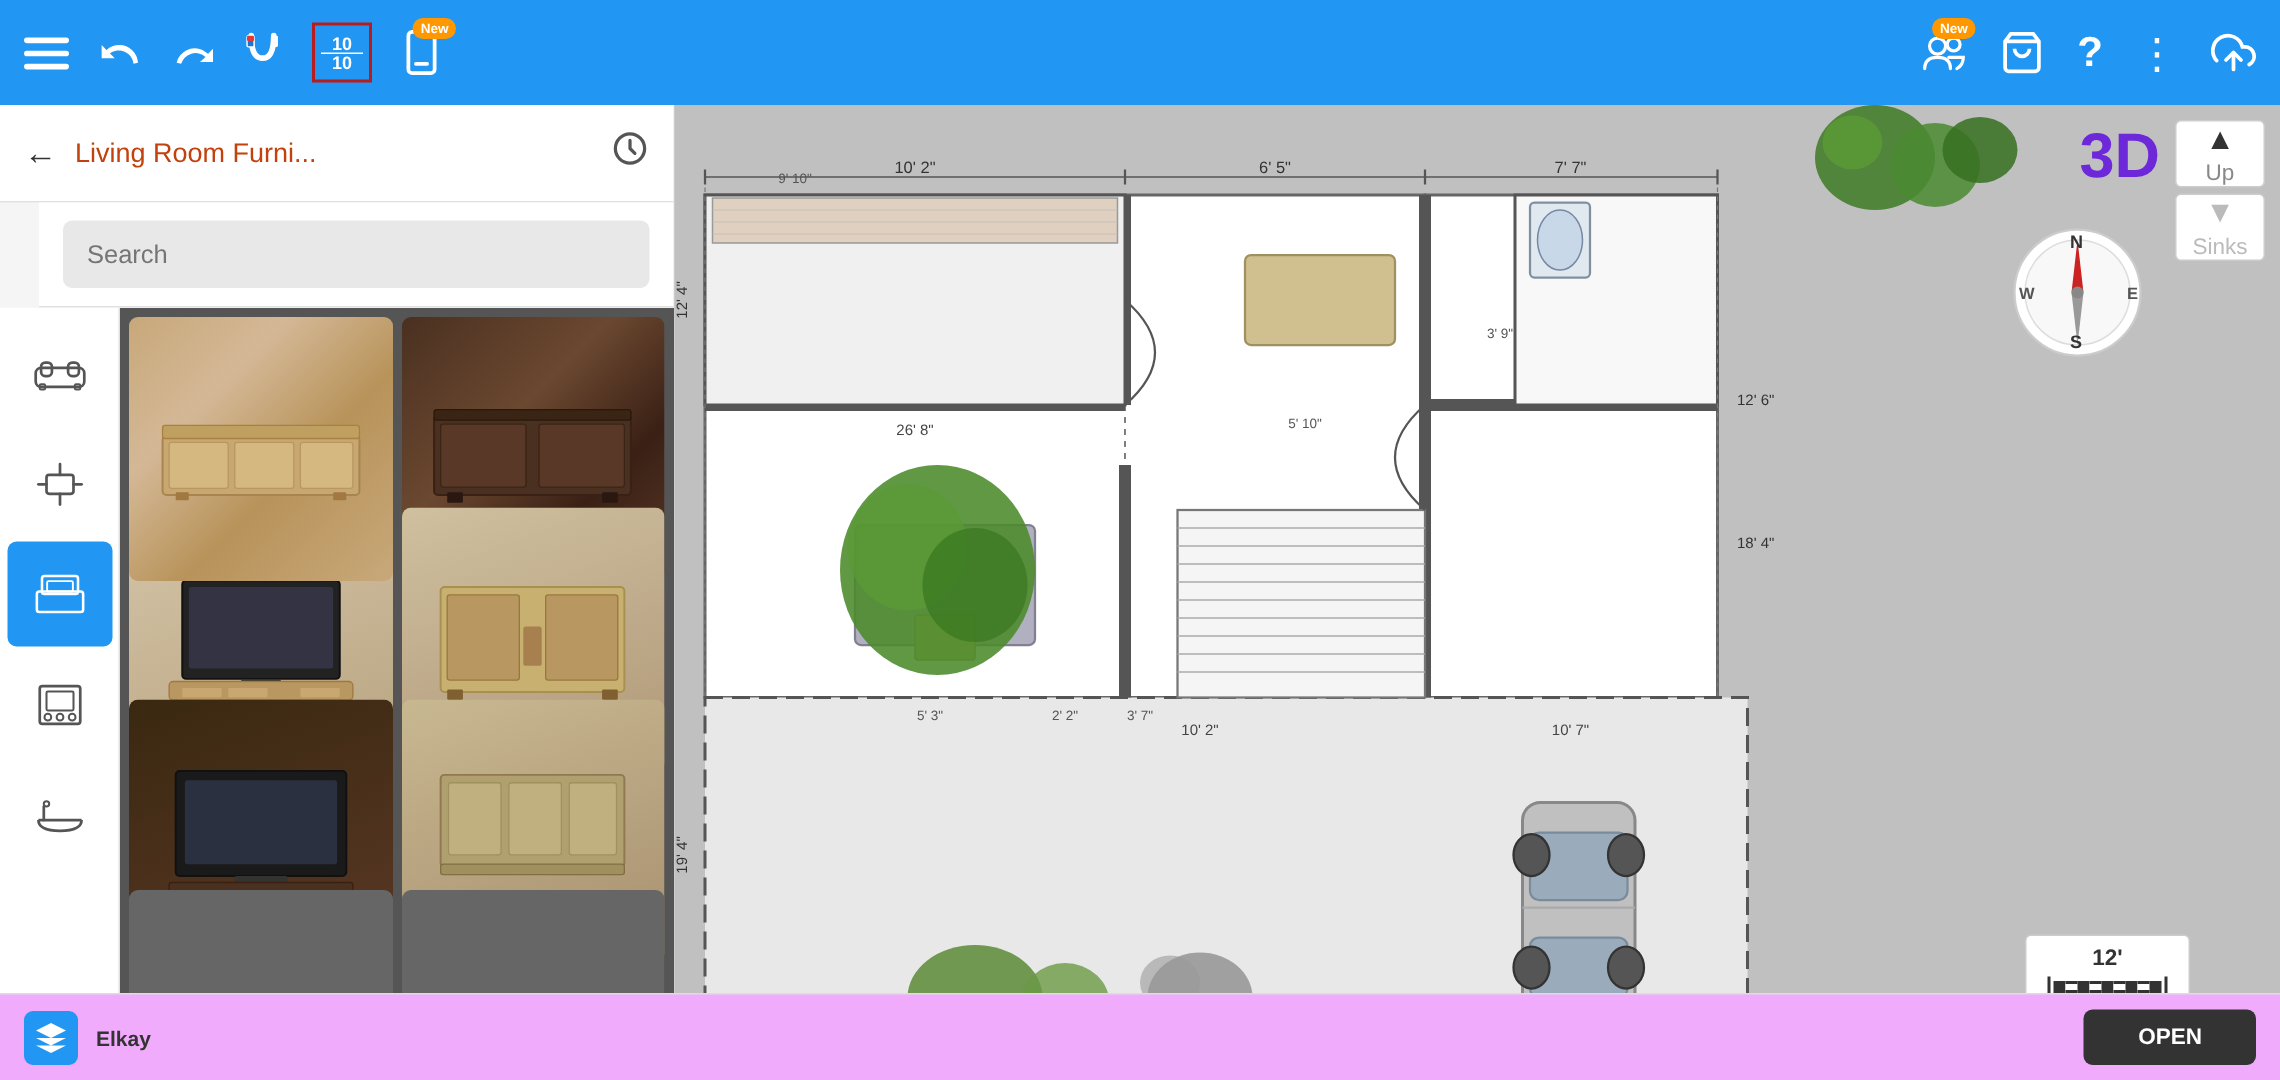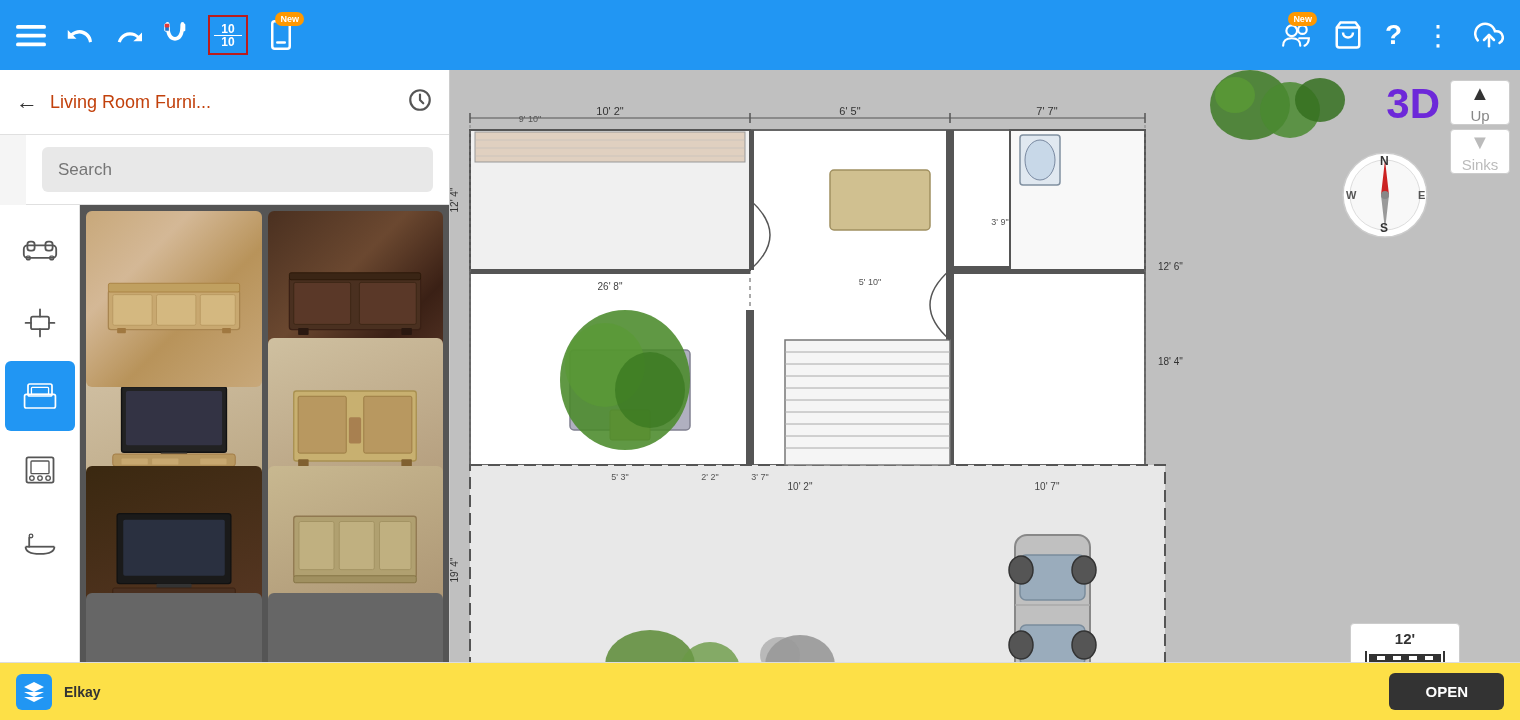--- a/index.html
+++ b/index.html
@@ -164,21 +164,21 @@
     .page-curl {
       position: absolute; bottom: 0; right: 0;
       width: 50px; height: 50px;
       background: linear-gradient(135deg, #e0e0e0 50%, #bbb 50%);
       cursor: pointer;
     }
 
     
     .ad-banner {
       position: absolute; bottom: 0; left: 0; right: 0;
-      height: 58px; background: #fde047;
+      height: 58px; background: #f0abfc;
       display: flex; align-items: center; gap: 12px;
       padding: 0 16px;
       border-top: 1px solid #ddd; z-index: 20;
     }
     .ad-logo { width: 36px; height: 36px; background: #2196f3; border-radius: 6px; display: flex; align-items: center; justify-content: center; }
     .ad-logo svg { width: 24px; height: 24px; fill: white; }
     .ad-text { flex: 1; }
     .ad-brand { font-size: 14px; font-weight: bold; color: #333; }
     .ad-desc { font-size: 13px; color: #555; }
     .ad-open-btn {

